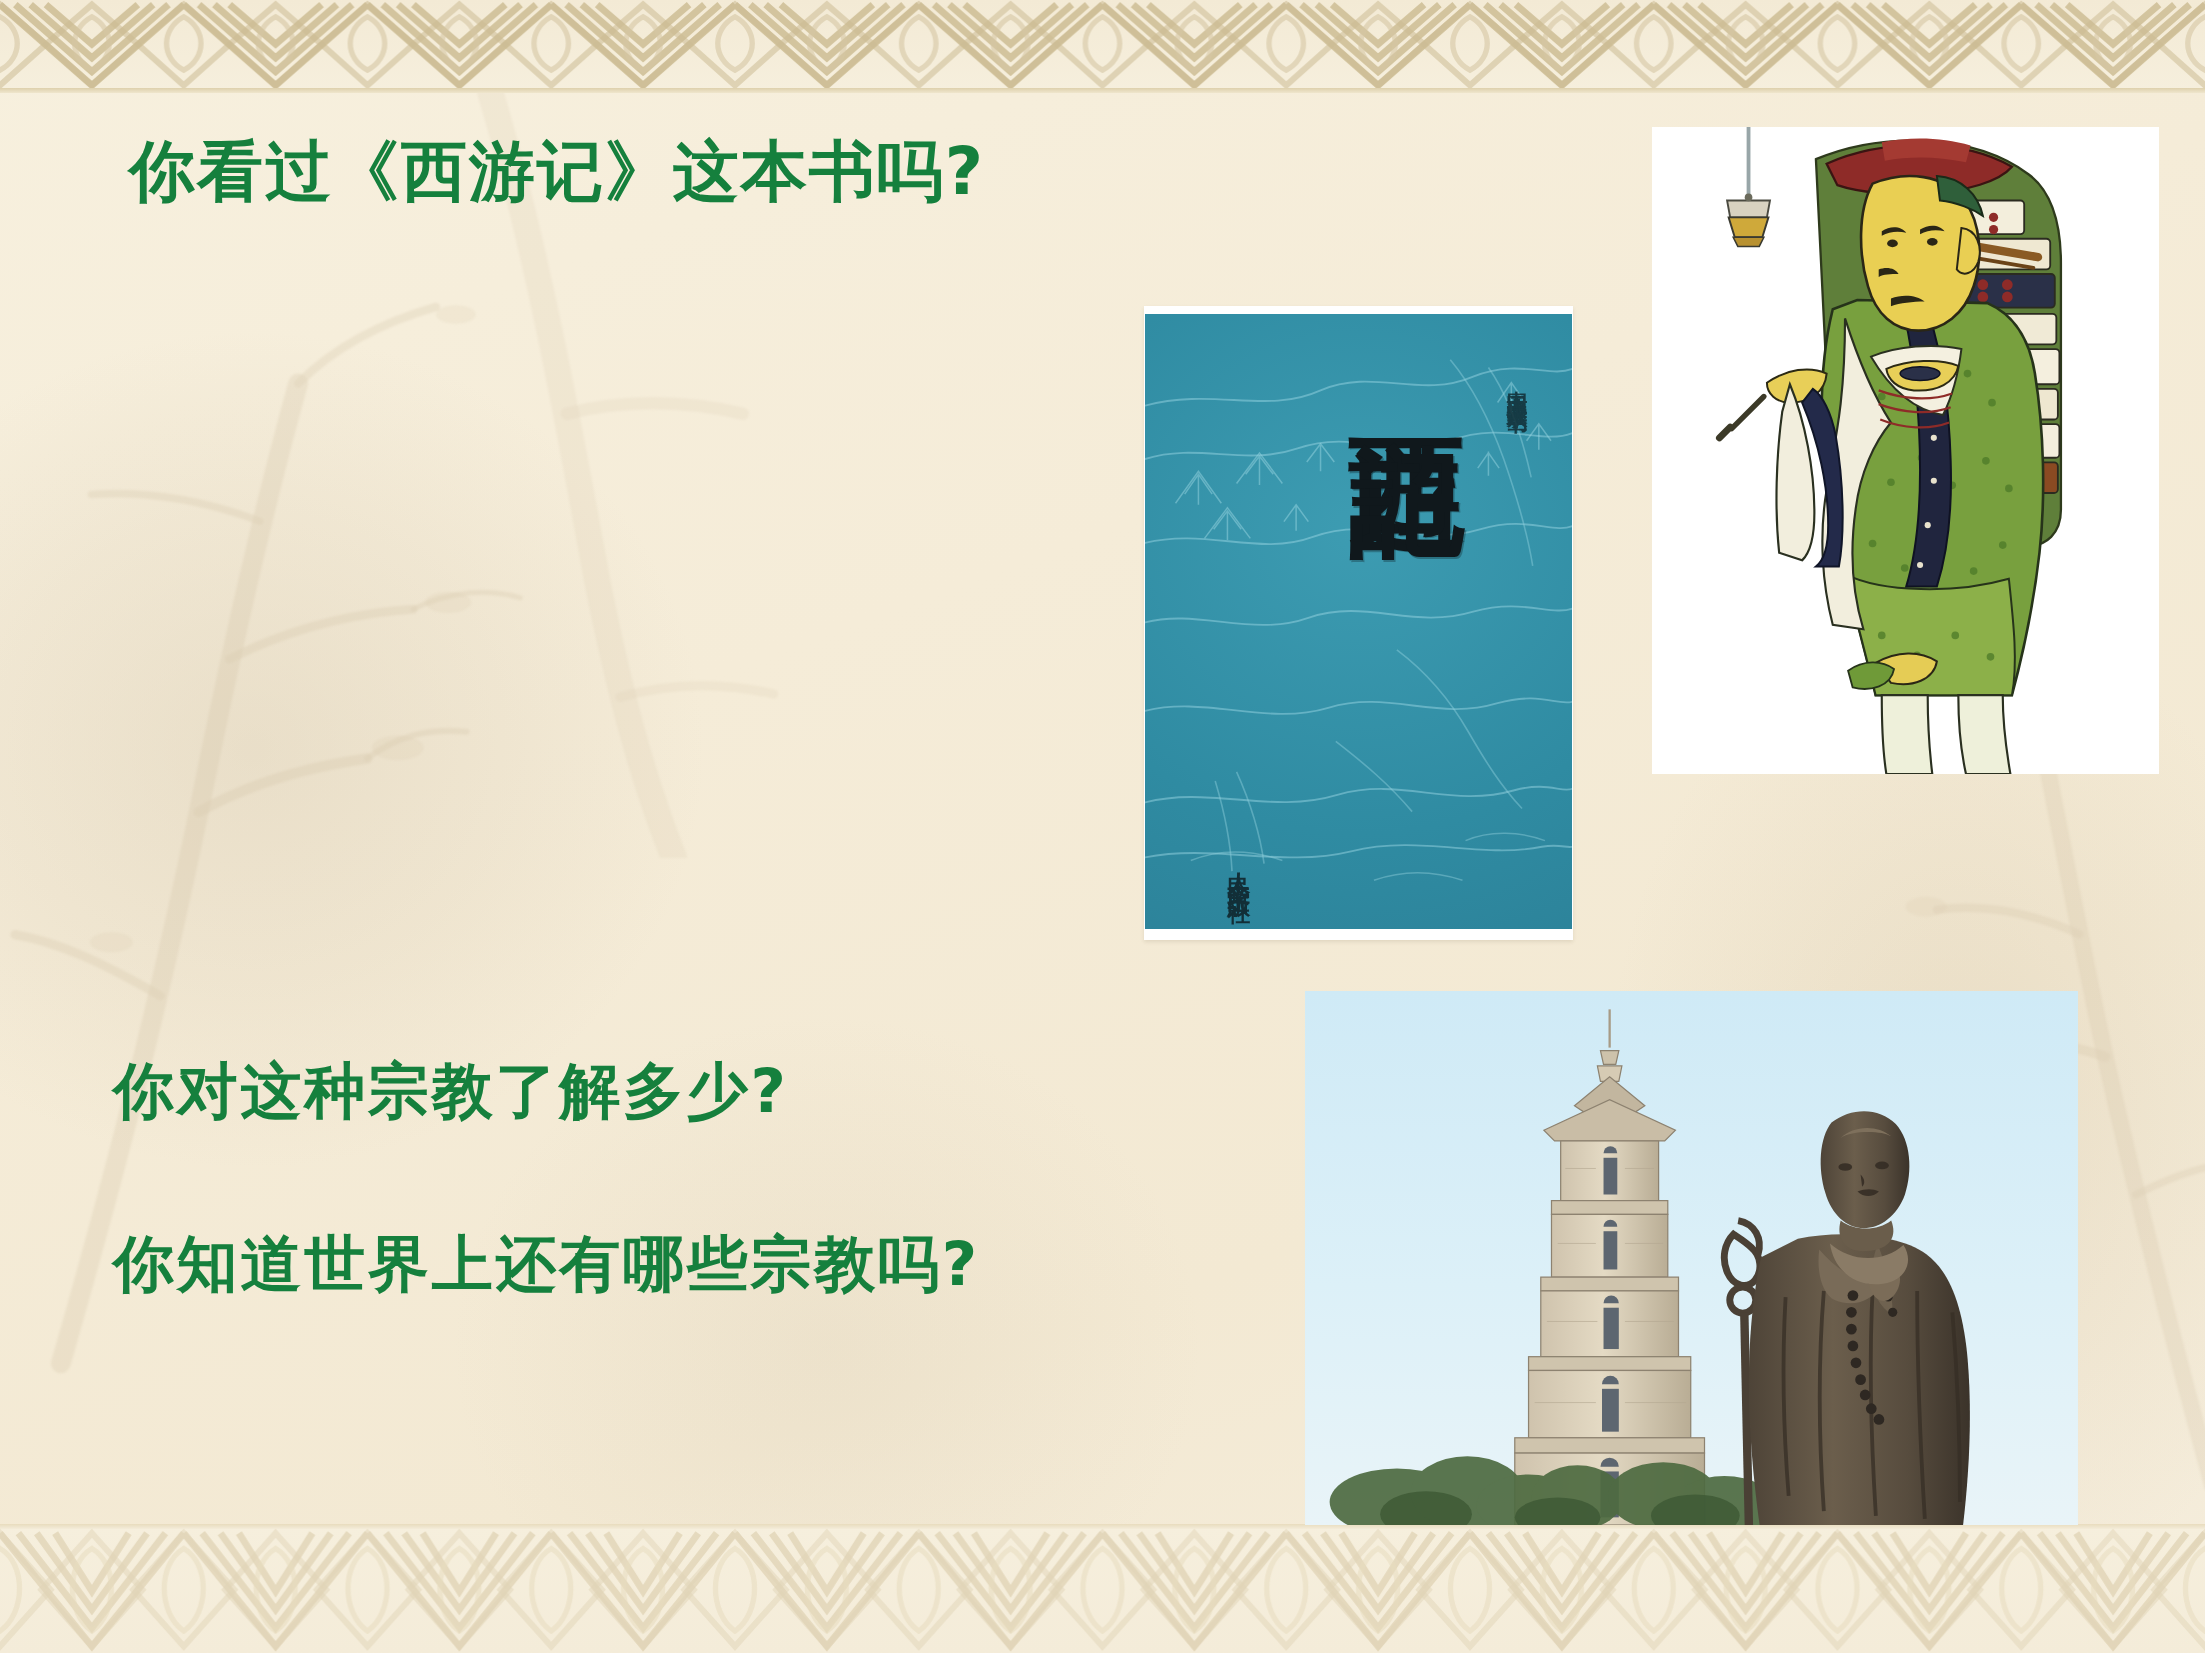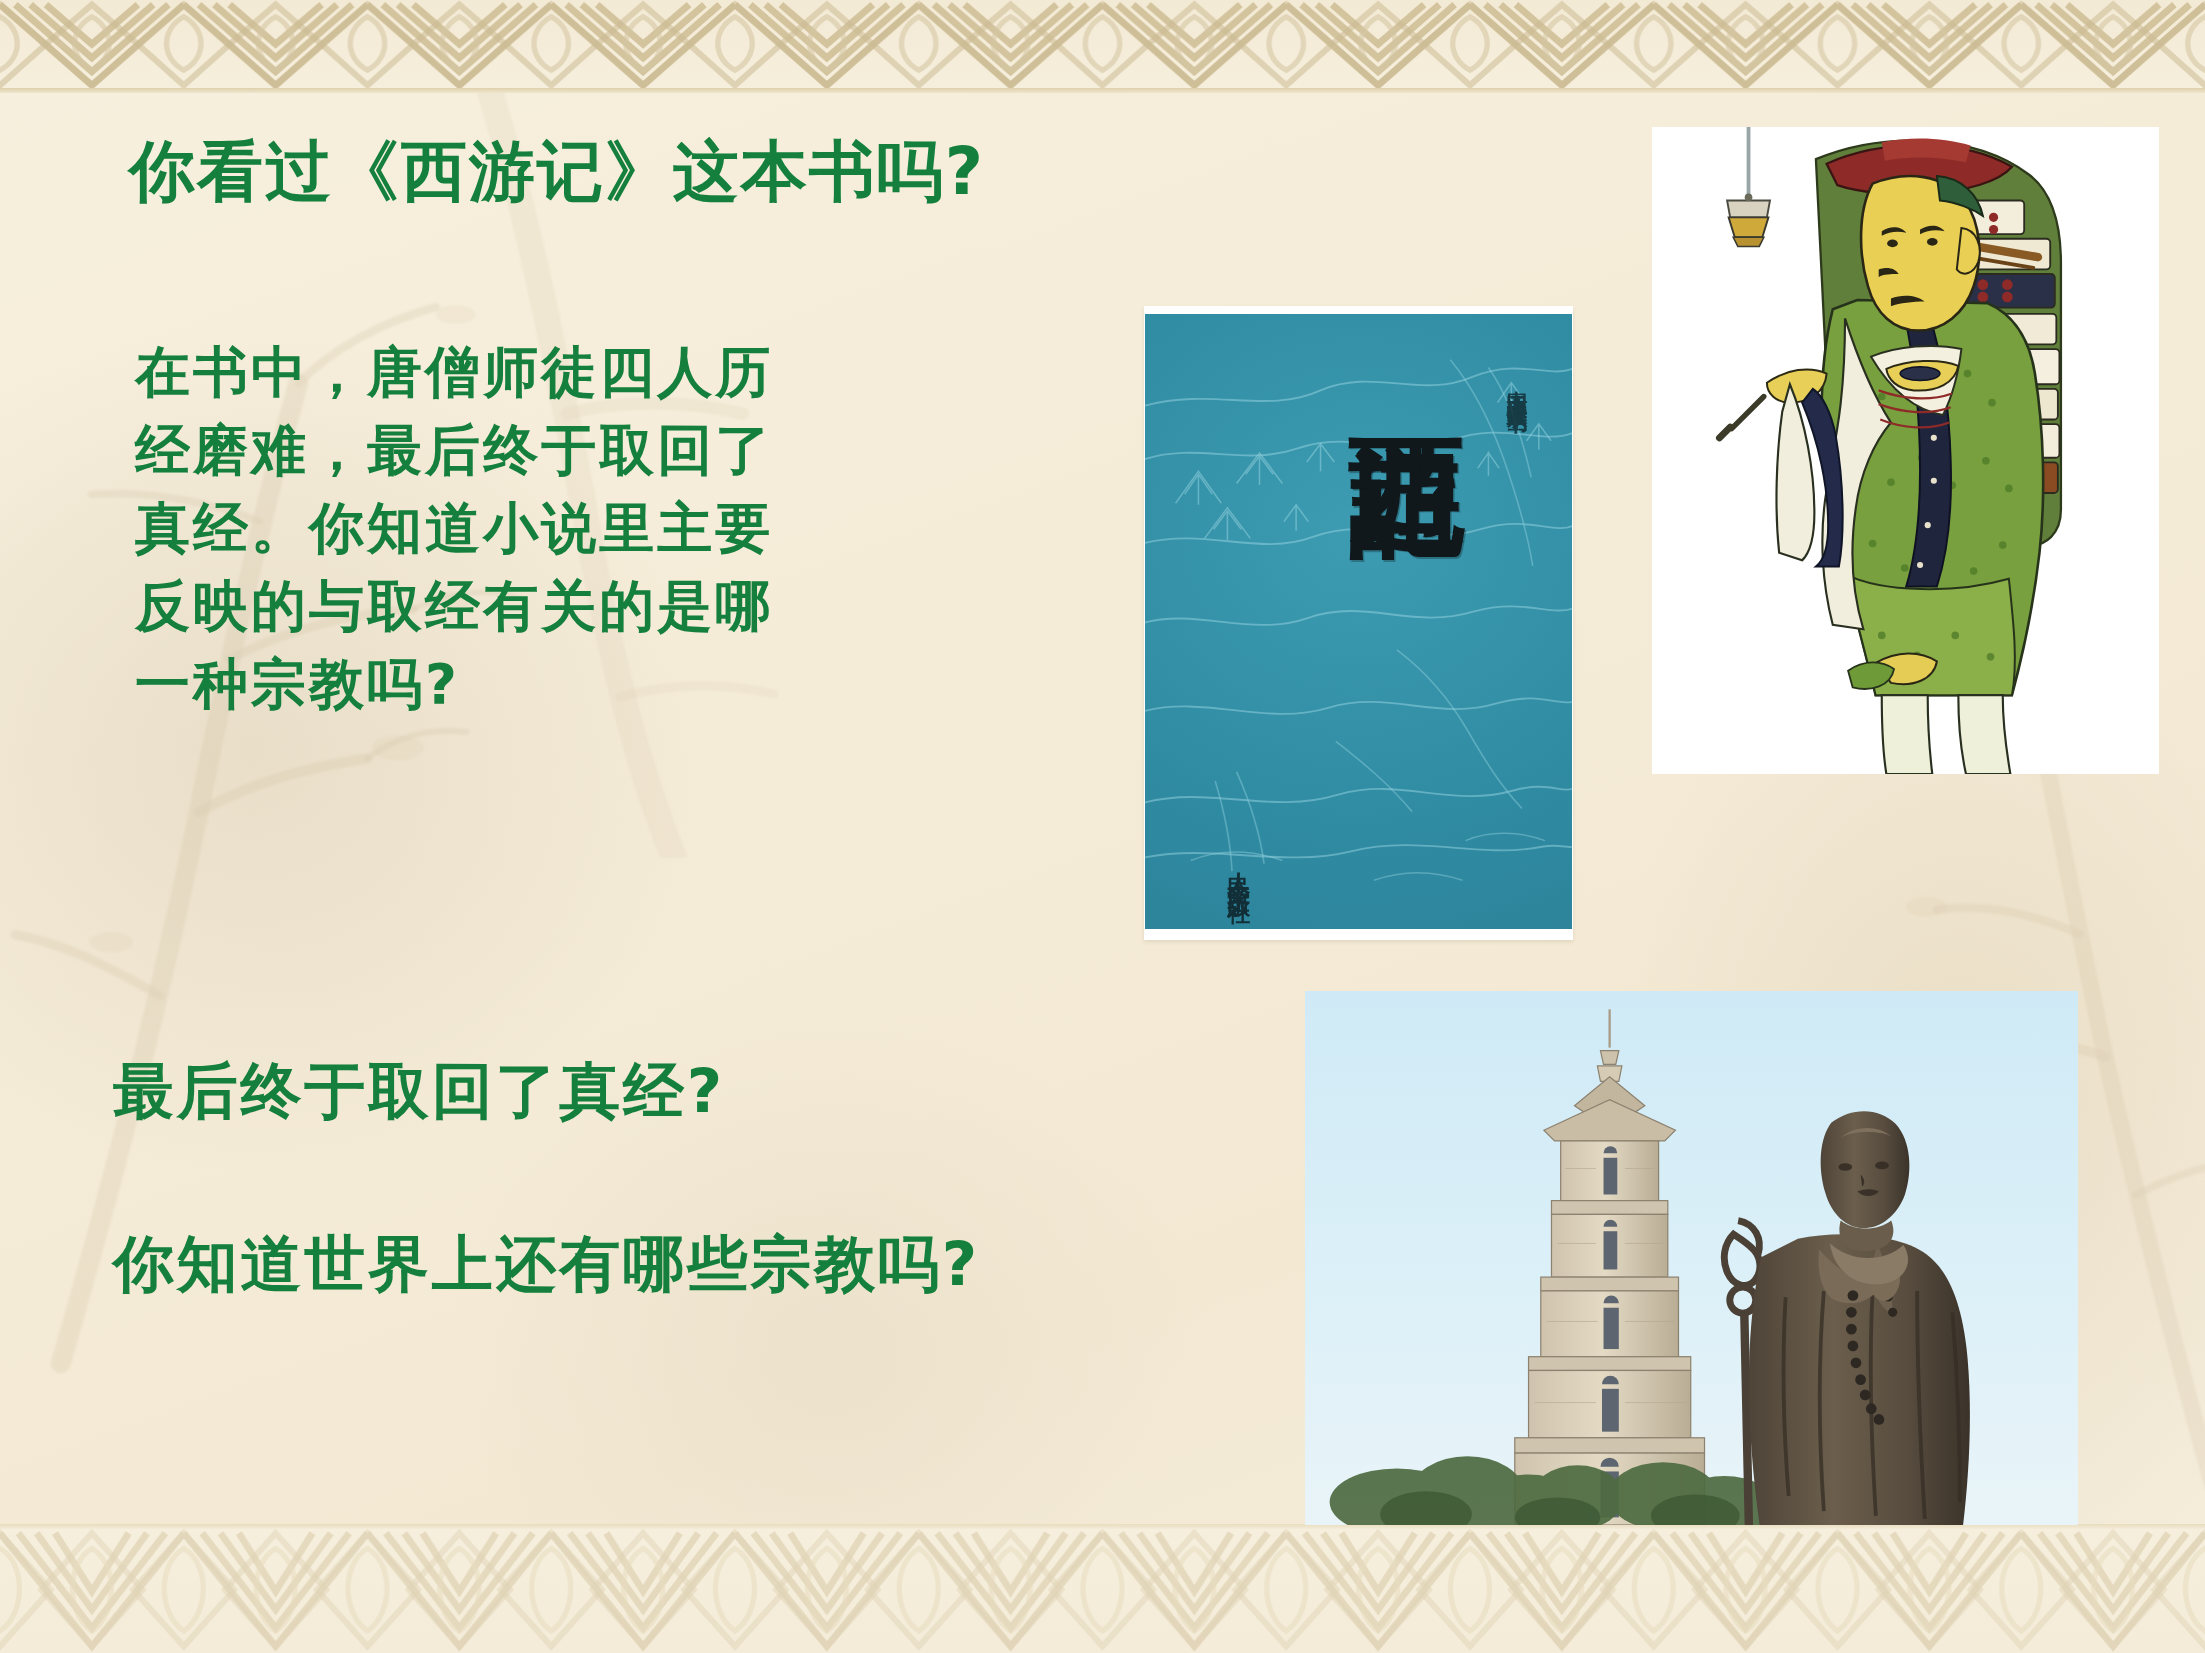--- a/index.html
+++ b/index.html
@@ -289,23 +289,22 @@
             <path d="M0 32 C 34 52, 34 116, 0 140 C -34 116, -34 52, 0 32 Z" opacity="0.55"></path>
           </g>
         </pattern>
       </defs>
       <rect x="0" y="0" width="2880" height="170" fill="url(#greekkey2)"></rect>
     </svg>
   </div>
 
   <div id="title" class="cn-text">你看过《西游记》这本书吗?</div>
 
-  <div id="paragraph" class="cn-text">在书中，唐僧师徒四人历经磨难，最后终于取回了真经。你知道小说里主要反映的与取经有关的是哪一种宗教吗?</div>
-
-  <div id="question-1" class="cn-text">最后终于取回了真经?</div>
+
+  <div id="question-1" class="cn-text">你对这种宗教了解多少?</div>
   <div id="question-2" class="cn-text">你知道世界上还有哪些宗教吗?</div>
 
   <div id="book-cover">
     <div class="book-face">
 
       <svg class="book-landscape" viewBox="0 0 560 800" preserveAspectRatio="none">
         <g fill="none" stroke="#9ed9e6" stroke-opacity="0.55" stroke-width="2.4" stroke-linecap="round">
           <path d="M0 120 C 90 96, 160 132, 230 100 C 300 70, 360 112, 430 82 C 490 58, 530 84, 560 72"></path>
           <path d="M0 190 C 70 168, 130 200, 200 176 C 276 150, 330 192, 400 166 C 470 140, 520 172, 560 156"></path>
           <path d="M0 300 C 80 280, 150 318, 220 292 C 300 264, 360 306, 440 282 C 500 264, 534 288, 560 278"></path>

